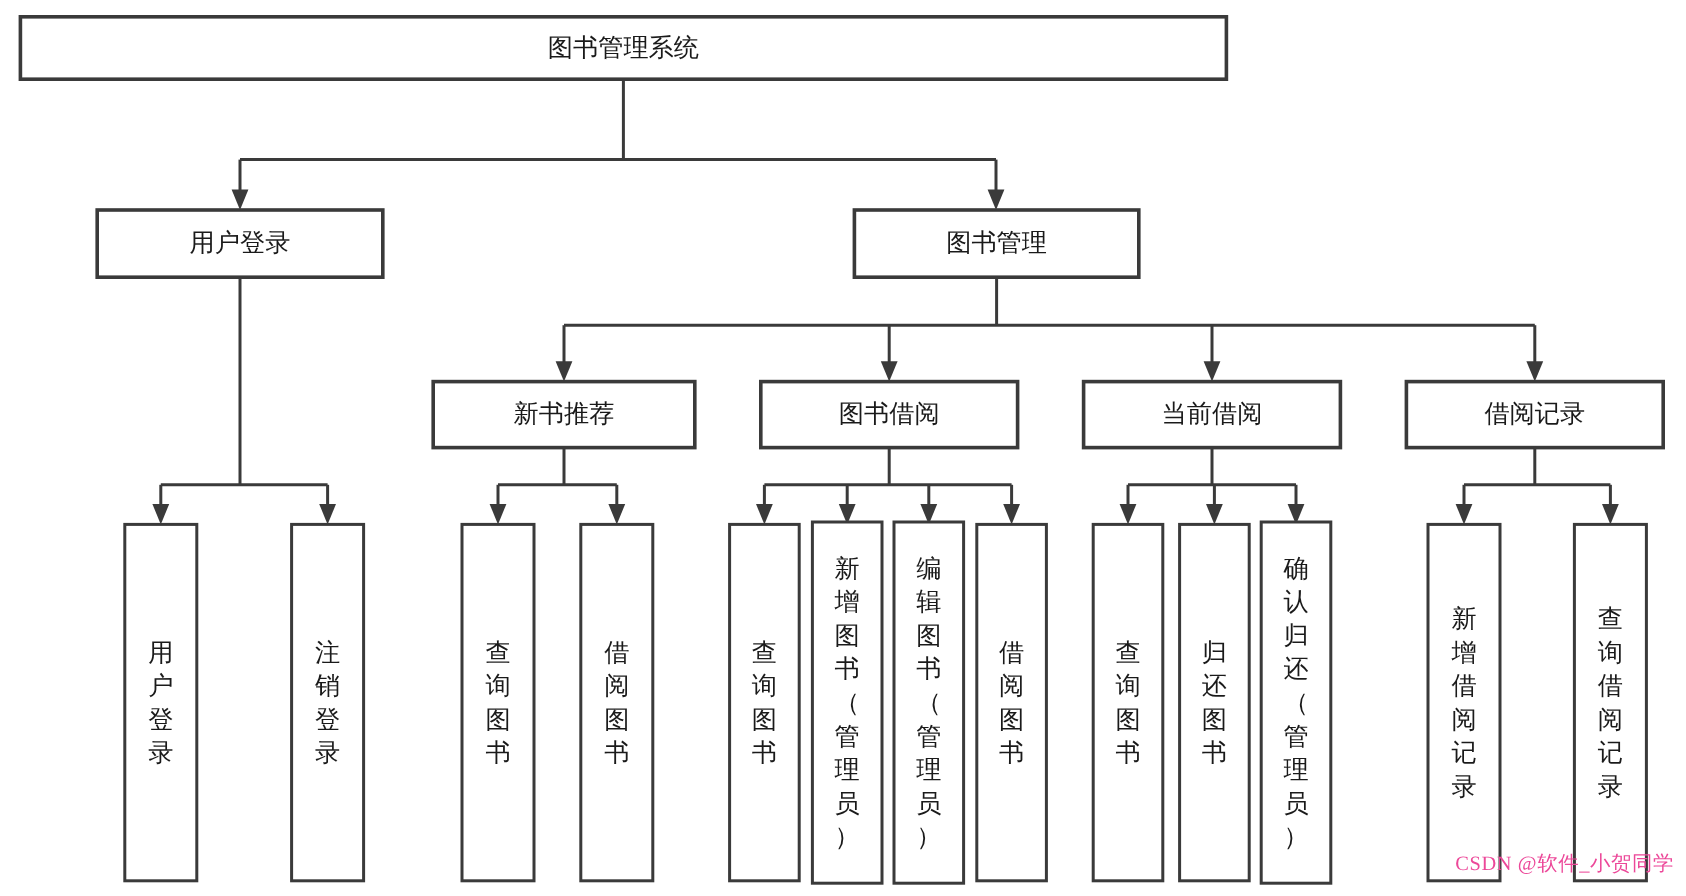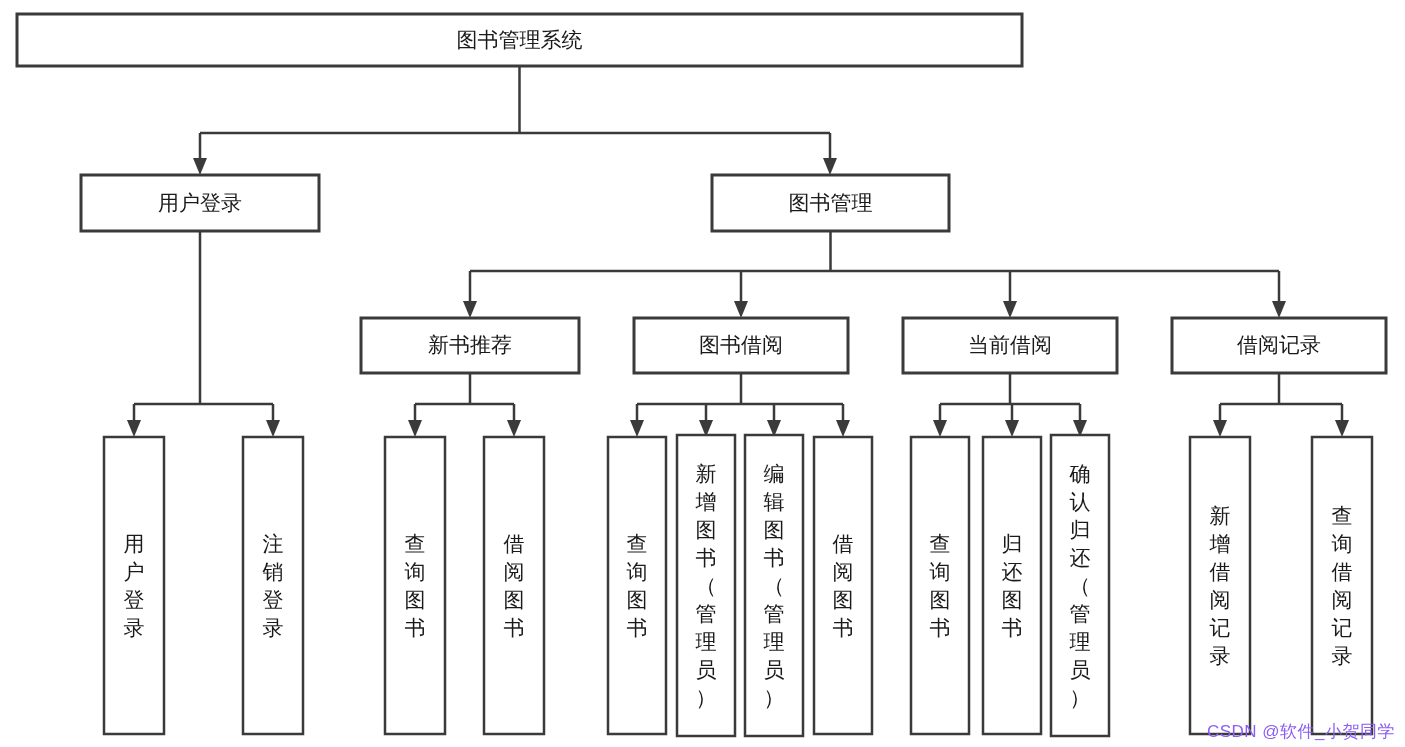--- a/index.html
+++ b/index.html
@@ -54,24 +54,24 @@
   }
   .node-label-v {
     font-family: "Liberation Sans", "DejaVu Sans", sans-serif;
     font-size: 21px;
     fill: #1a1a1a;
     text-anchor: middle;
   }
   .watermark {
     position: absolute;
     right: 10px;
-    bottom: 4px;
-    font-family: Liberation Sans, sans-serif;
+    bottom: 16px;
+    font-family: Liberation Serif, serif;
     font-size: 17px;
-    color: #8b5cf6;
+    color: #ec4899;
     white-space: nowrap;
     letter-spacing: 0.5px;
     user-select: none;
   }
 </style>
 </head>
 <body>
 
 <div id="diagram-root">
   <svg id="flow" viewBox="0 0 1405 747" xmlns="http://www.w3.org/2000/svg">

